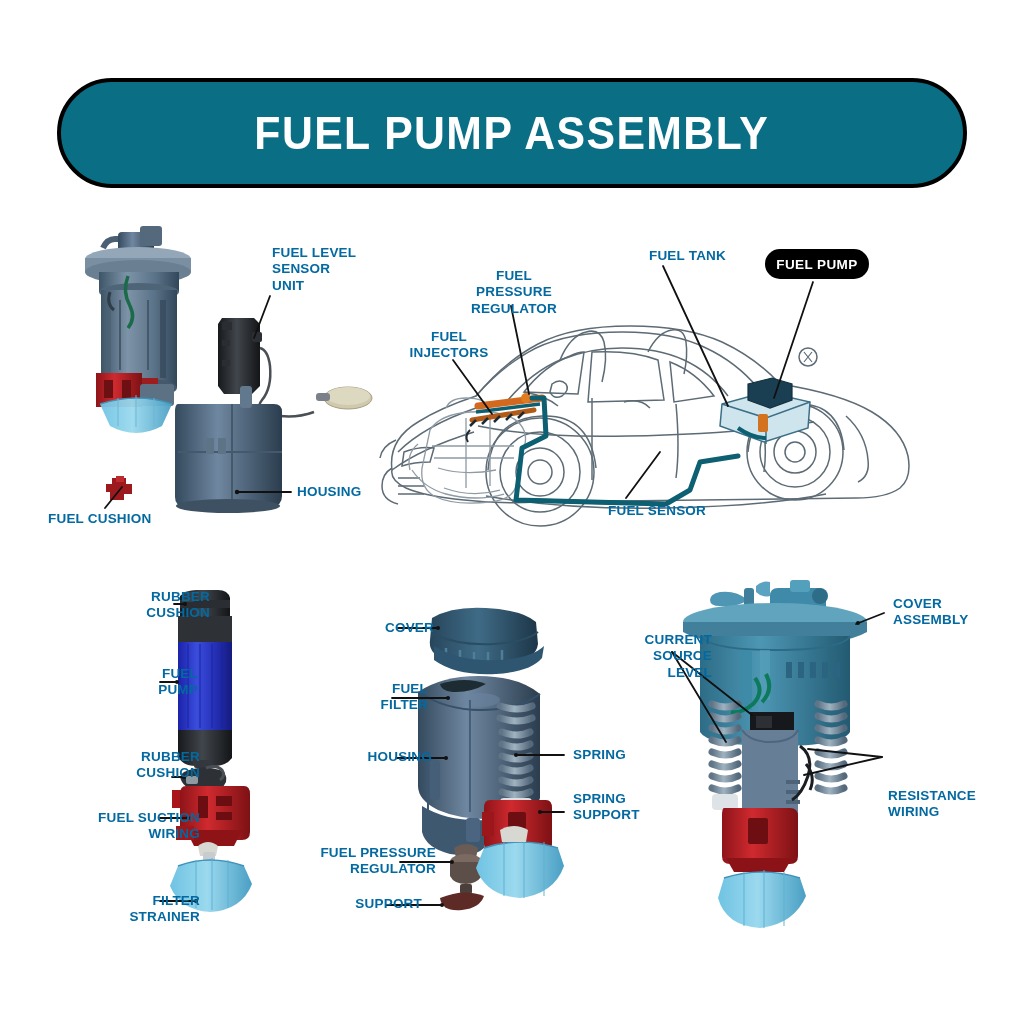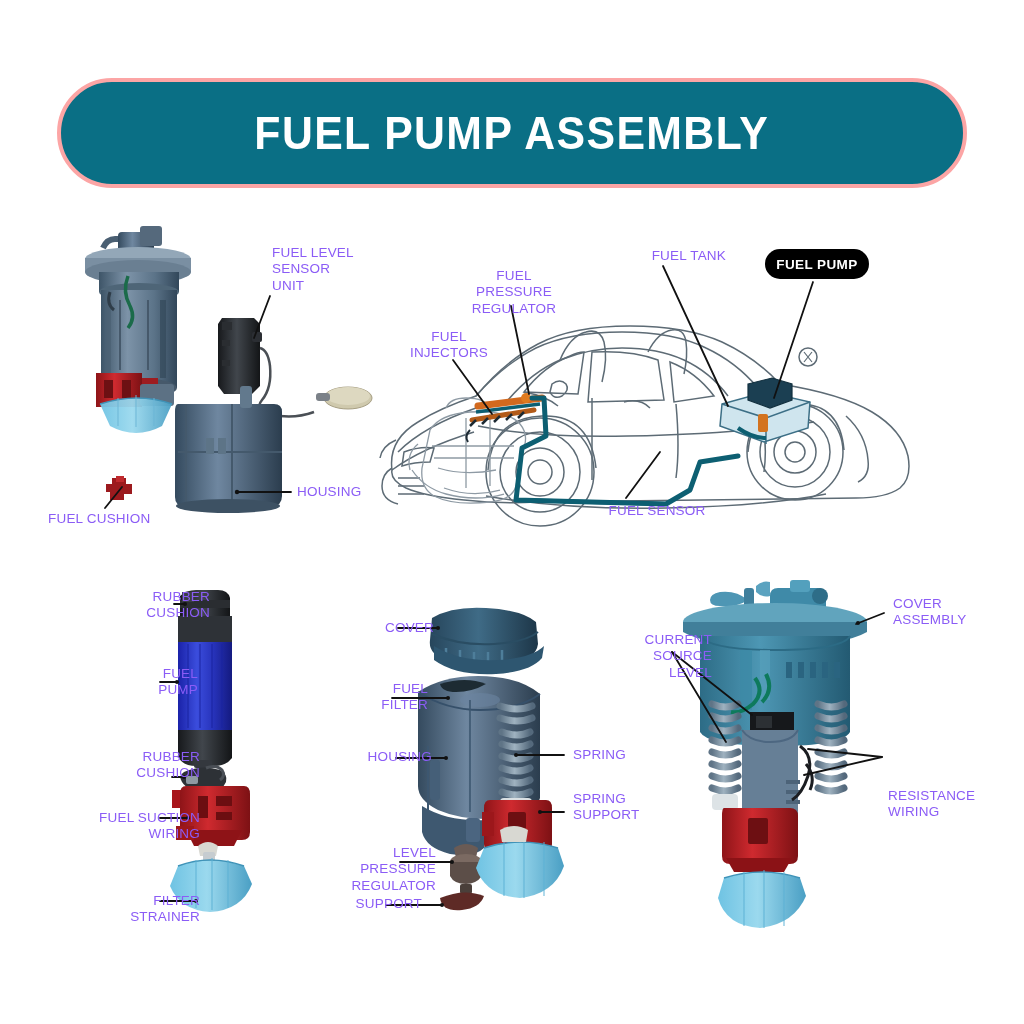--- a/index.html
+++ b/index.html
@@ -9,41 +9,41 @@
     font-family:"Liberation Sans","DejaVu Sans",sans-serif;
     overflow:hidden;
     position:relative;
   }
   #stage{position:absolute;left:0;top:0;width:1024px;height:1024px;}
 
   
   .banner{
     position:absolute;left:57px;top:78px;width:910px;height:110px;
     background:#0a6f85;
-    border:4px solid #fca5a5;
+    border:4px solid #000000;
     border-radius:56px;
     box-sizing:border-box;
     display:flex;align-items:center;justify-content:center;
   }
   .banner-title{
     color:#ffffff;
     font-size:46px;
     font-weight:bold;
     letter-spacing:1.5px;
     font-family:"Liberation Sans","DejaVu Sans",sans-serif;
     transform:scaleX(0.93);
     white-space:nowrap;
   }
 
   
   .lbl{
     position:absolute;
     font-size:13.5px;
-    font-weight:normal;
-    color:#8b5cf6;
+    font-weight:bold;
+    color:#0369a1;
     line-height:1.22;
     letter-spacing:0.2px;
     white-space:pre-line;
     font-family:"Liberation Sans","DejaVu Sans",sans-serif;
   }
   .lbl.r{text-align:right;margin-left:40px;}
   .lbl.l{text-align:left;}
   .lbl.c{text-align:center;}
 
   .pill{
@@ -492,21 +492,21 @@
 CUSHION</div>
   <div class="lbl r" style="left:40px;top:810px;width:120px;">FUEL SUCTION
 WIRING</div>
   <div class="lbl r" style="left:62px;top:893px;width:98px;">FILTER
 STRAINER</div>
 
   <div class="lbl r" style="left:318px;top:620px;width:76px;">COVER</div>
   <div class="lbl r" style="left:318px;top:681px;width:70px;">FUEL
 FILTER</div>
   <div class="lbl r" style="left:308px;top:749px;width:84px;">HOUSING</div>
-  <div class="lbl r" style="left:276px;top:845px;width:120px;">LEVEL PRESSURE
+  <div class="lbl r" style="left:276px;top:845px;width:120px;">FUEL PRESSURE
 REGULATOR</div>
   <div class="lbl r" style="left:300px;top:896px;width:82px;">SUPPORT</div>
   <div class="lbl l" style="left:573px;top:747px;">SPRING</div>
   <div class="lbl l" style="left:573px;top:791px;">SPRING
 SUPPORT</div>
 
   <div class="lbl r" style="left:596px;top:632px;width:76px;">CURRENT
 SOURCE
 LEVEL</div>
   <div class="lbl l" style="left:893px;top:596px;">COVER

